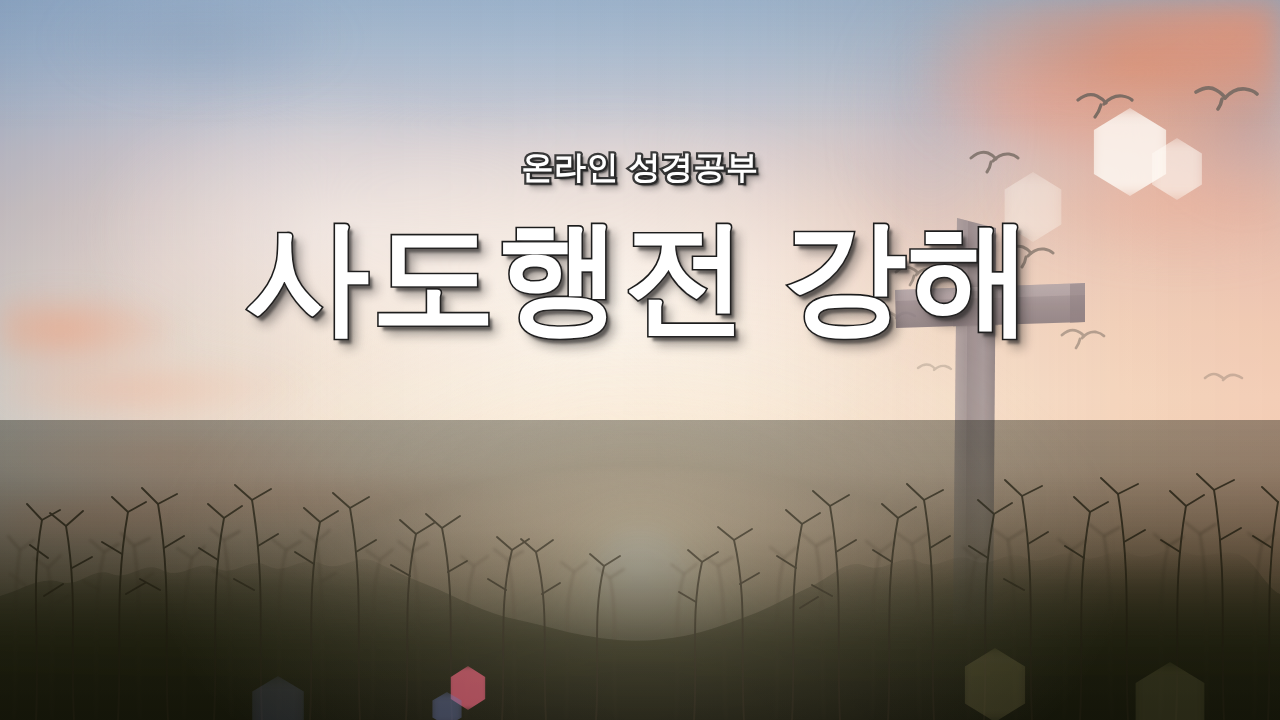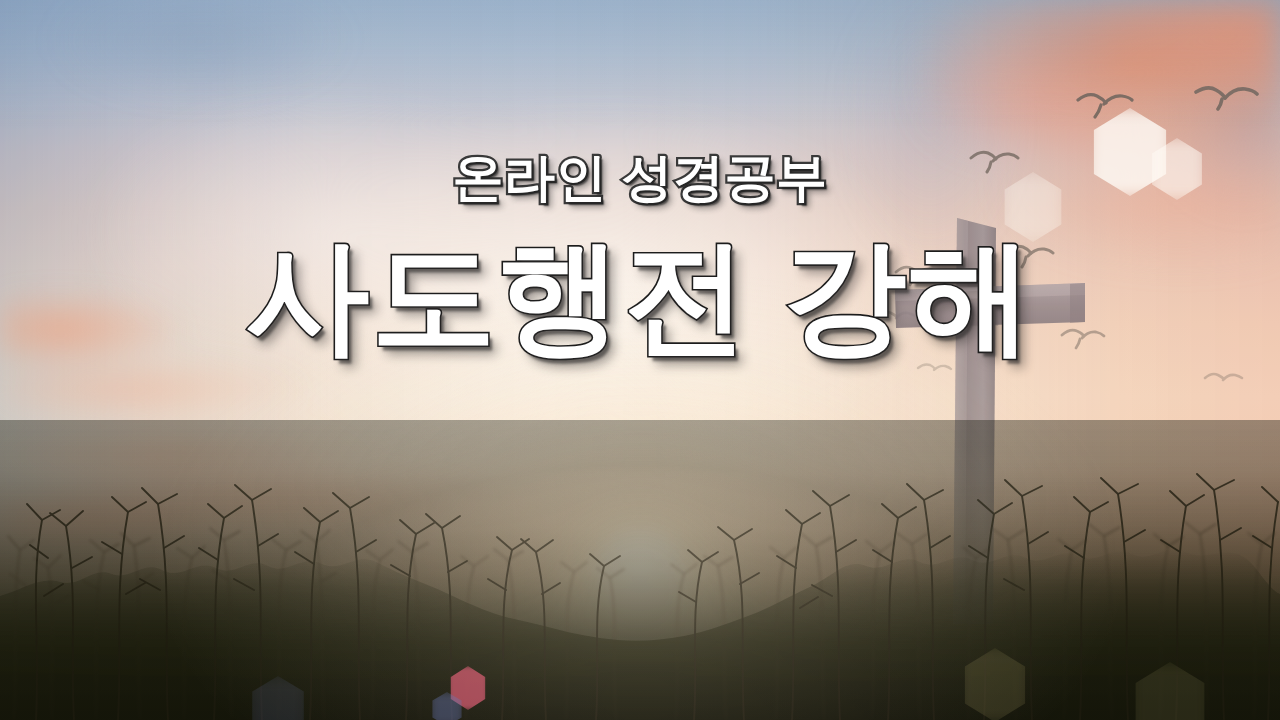--- a/index.html
+++ b/index.html
@@ -194,21 +194,21 @@
     position: absolute;
     left: 0; right: 0;
     top: 150px;
     text-align: center;
     z-index: 40;
   }
 
   #subtitle {
     font-family: "Liberation Sans", "DejaVu Sans", sans-serif;
     font-weight: 700;
-    font-size: 51px;
+    font-size: 32px;
     line-height: 1.08;
     letter-spacing: 0.5px;
     color: #ffffff;
     -webkit-text-stroke: 4.5px #3a3a3a;
     paint-order: stroke fill;
     text-shadow:
       3px 3px 2px rgba(35,35,35,0.75),
       5px 5px 6px rgba(30,30,30,0.45);
     margin: 0;
     display: inline-block;

